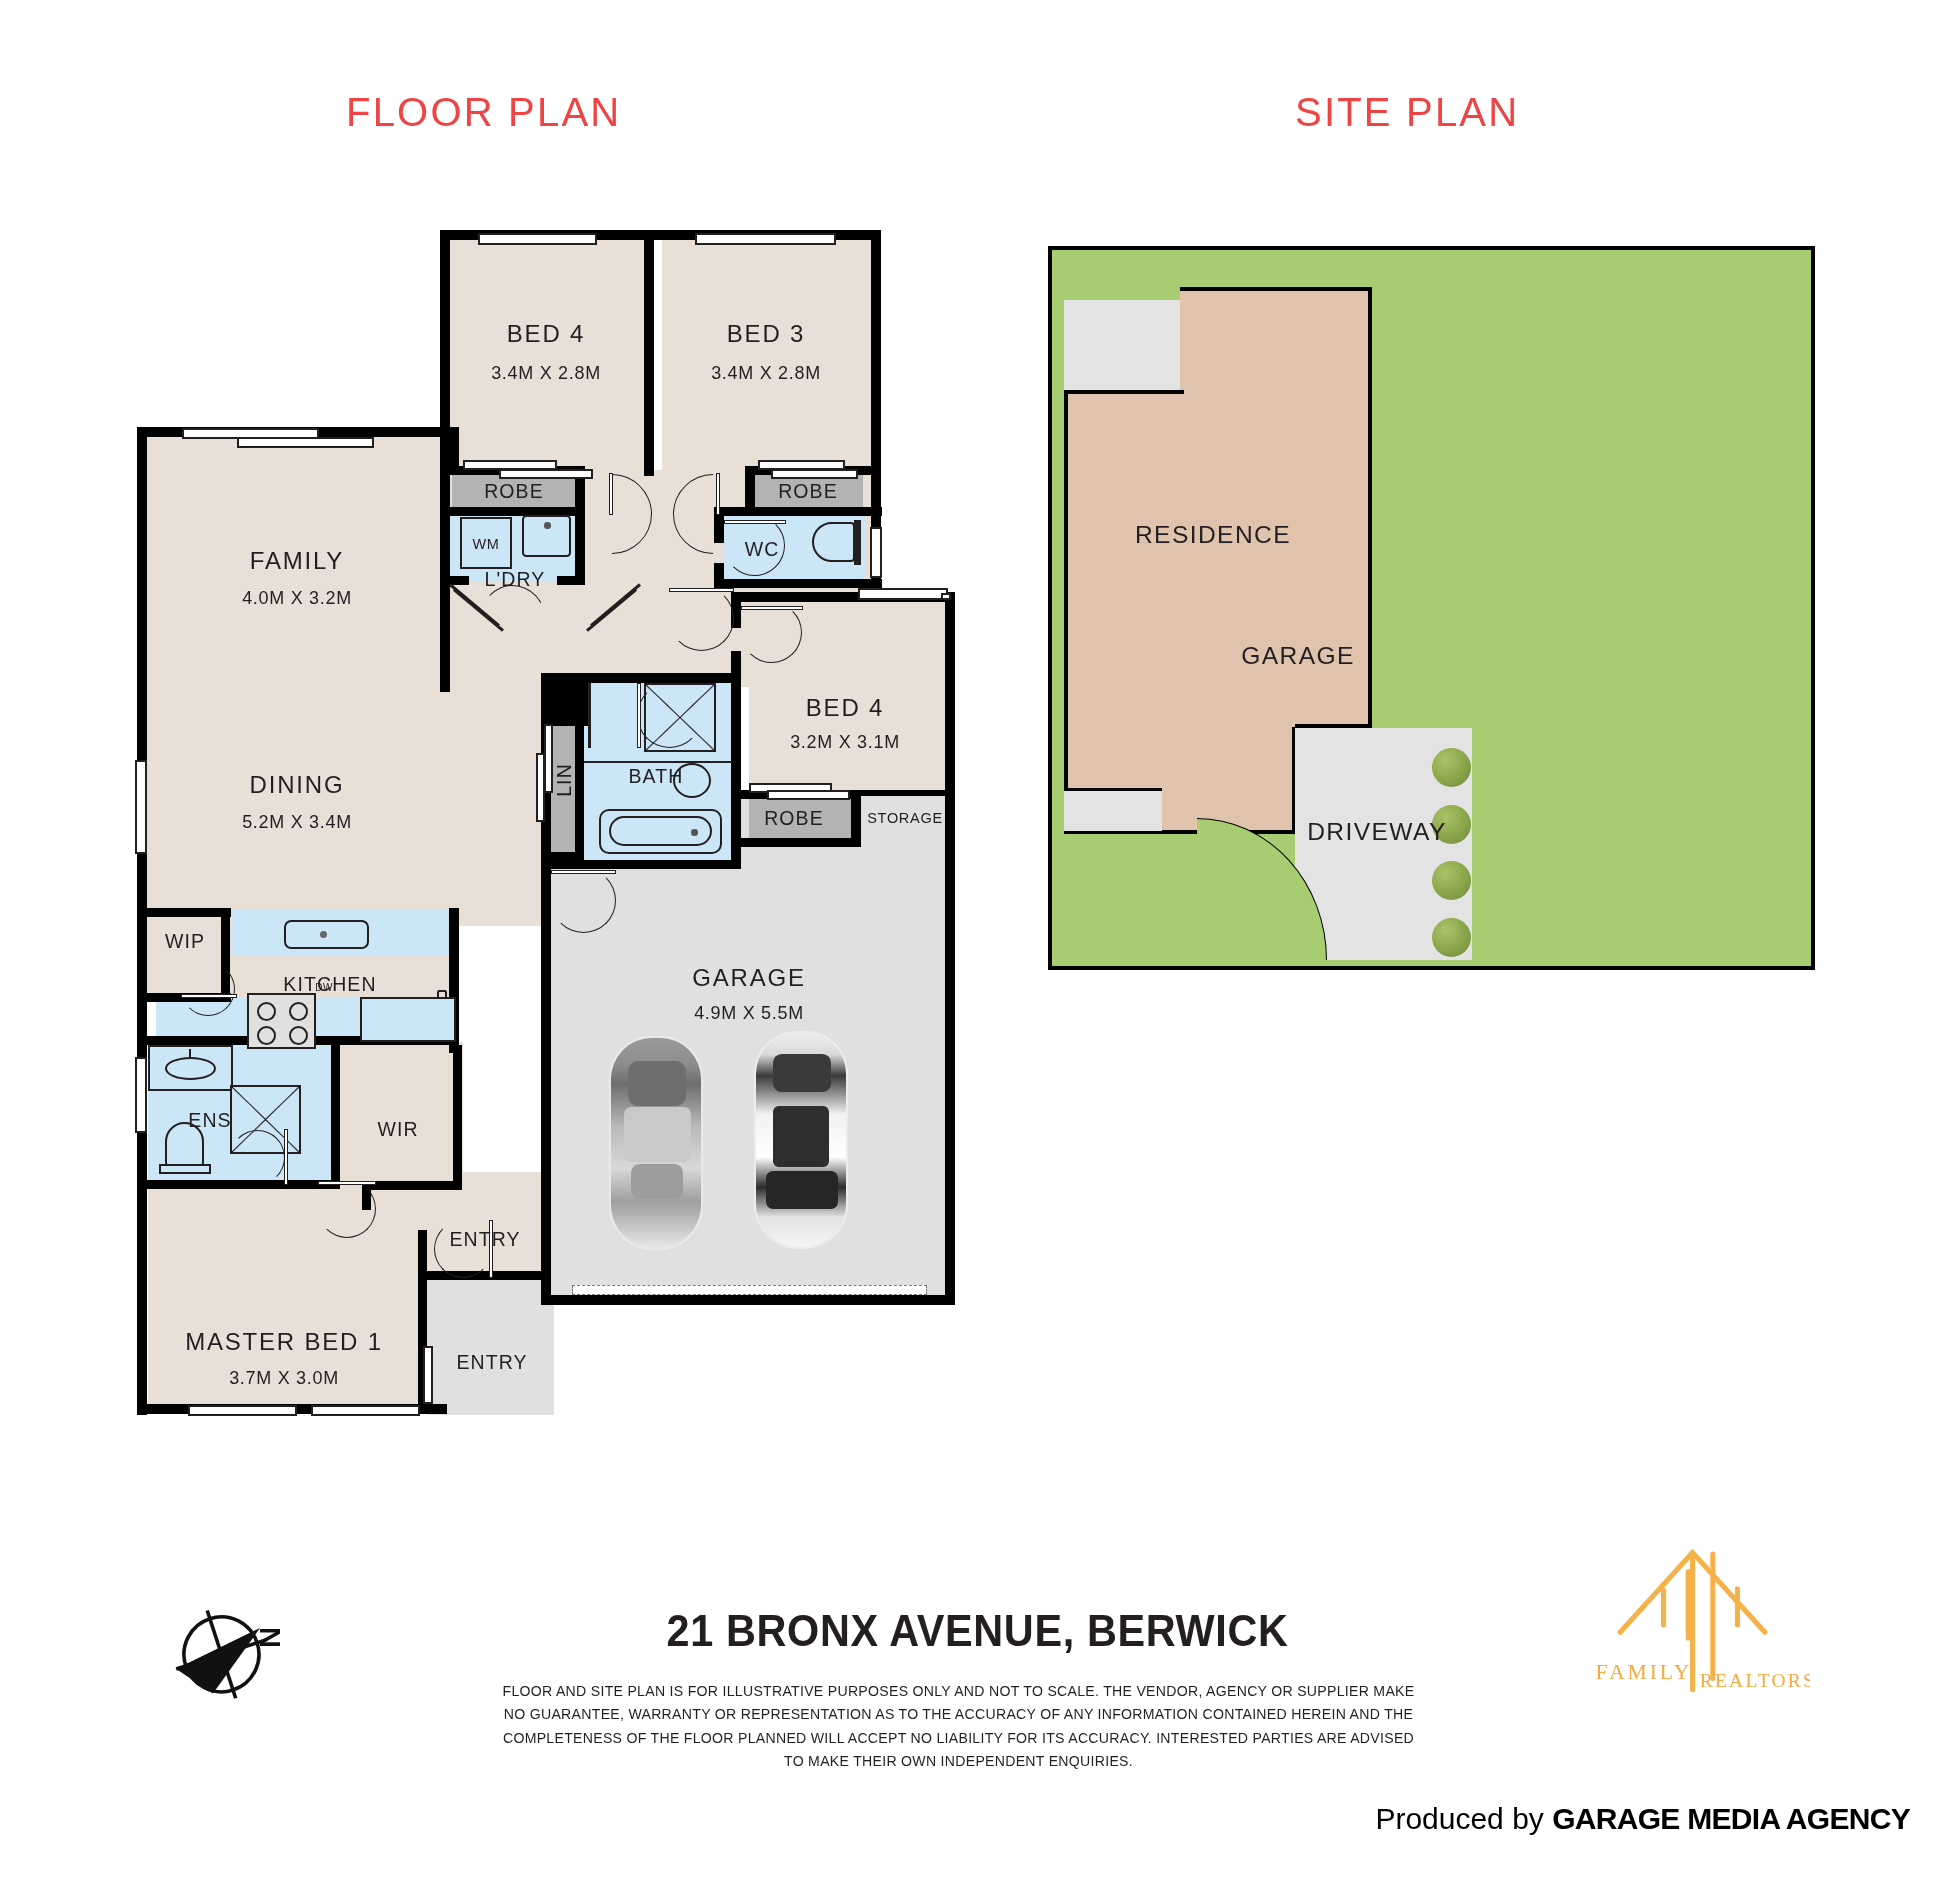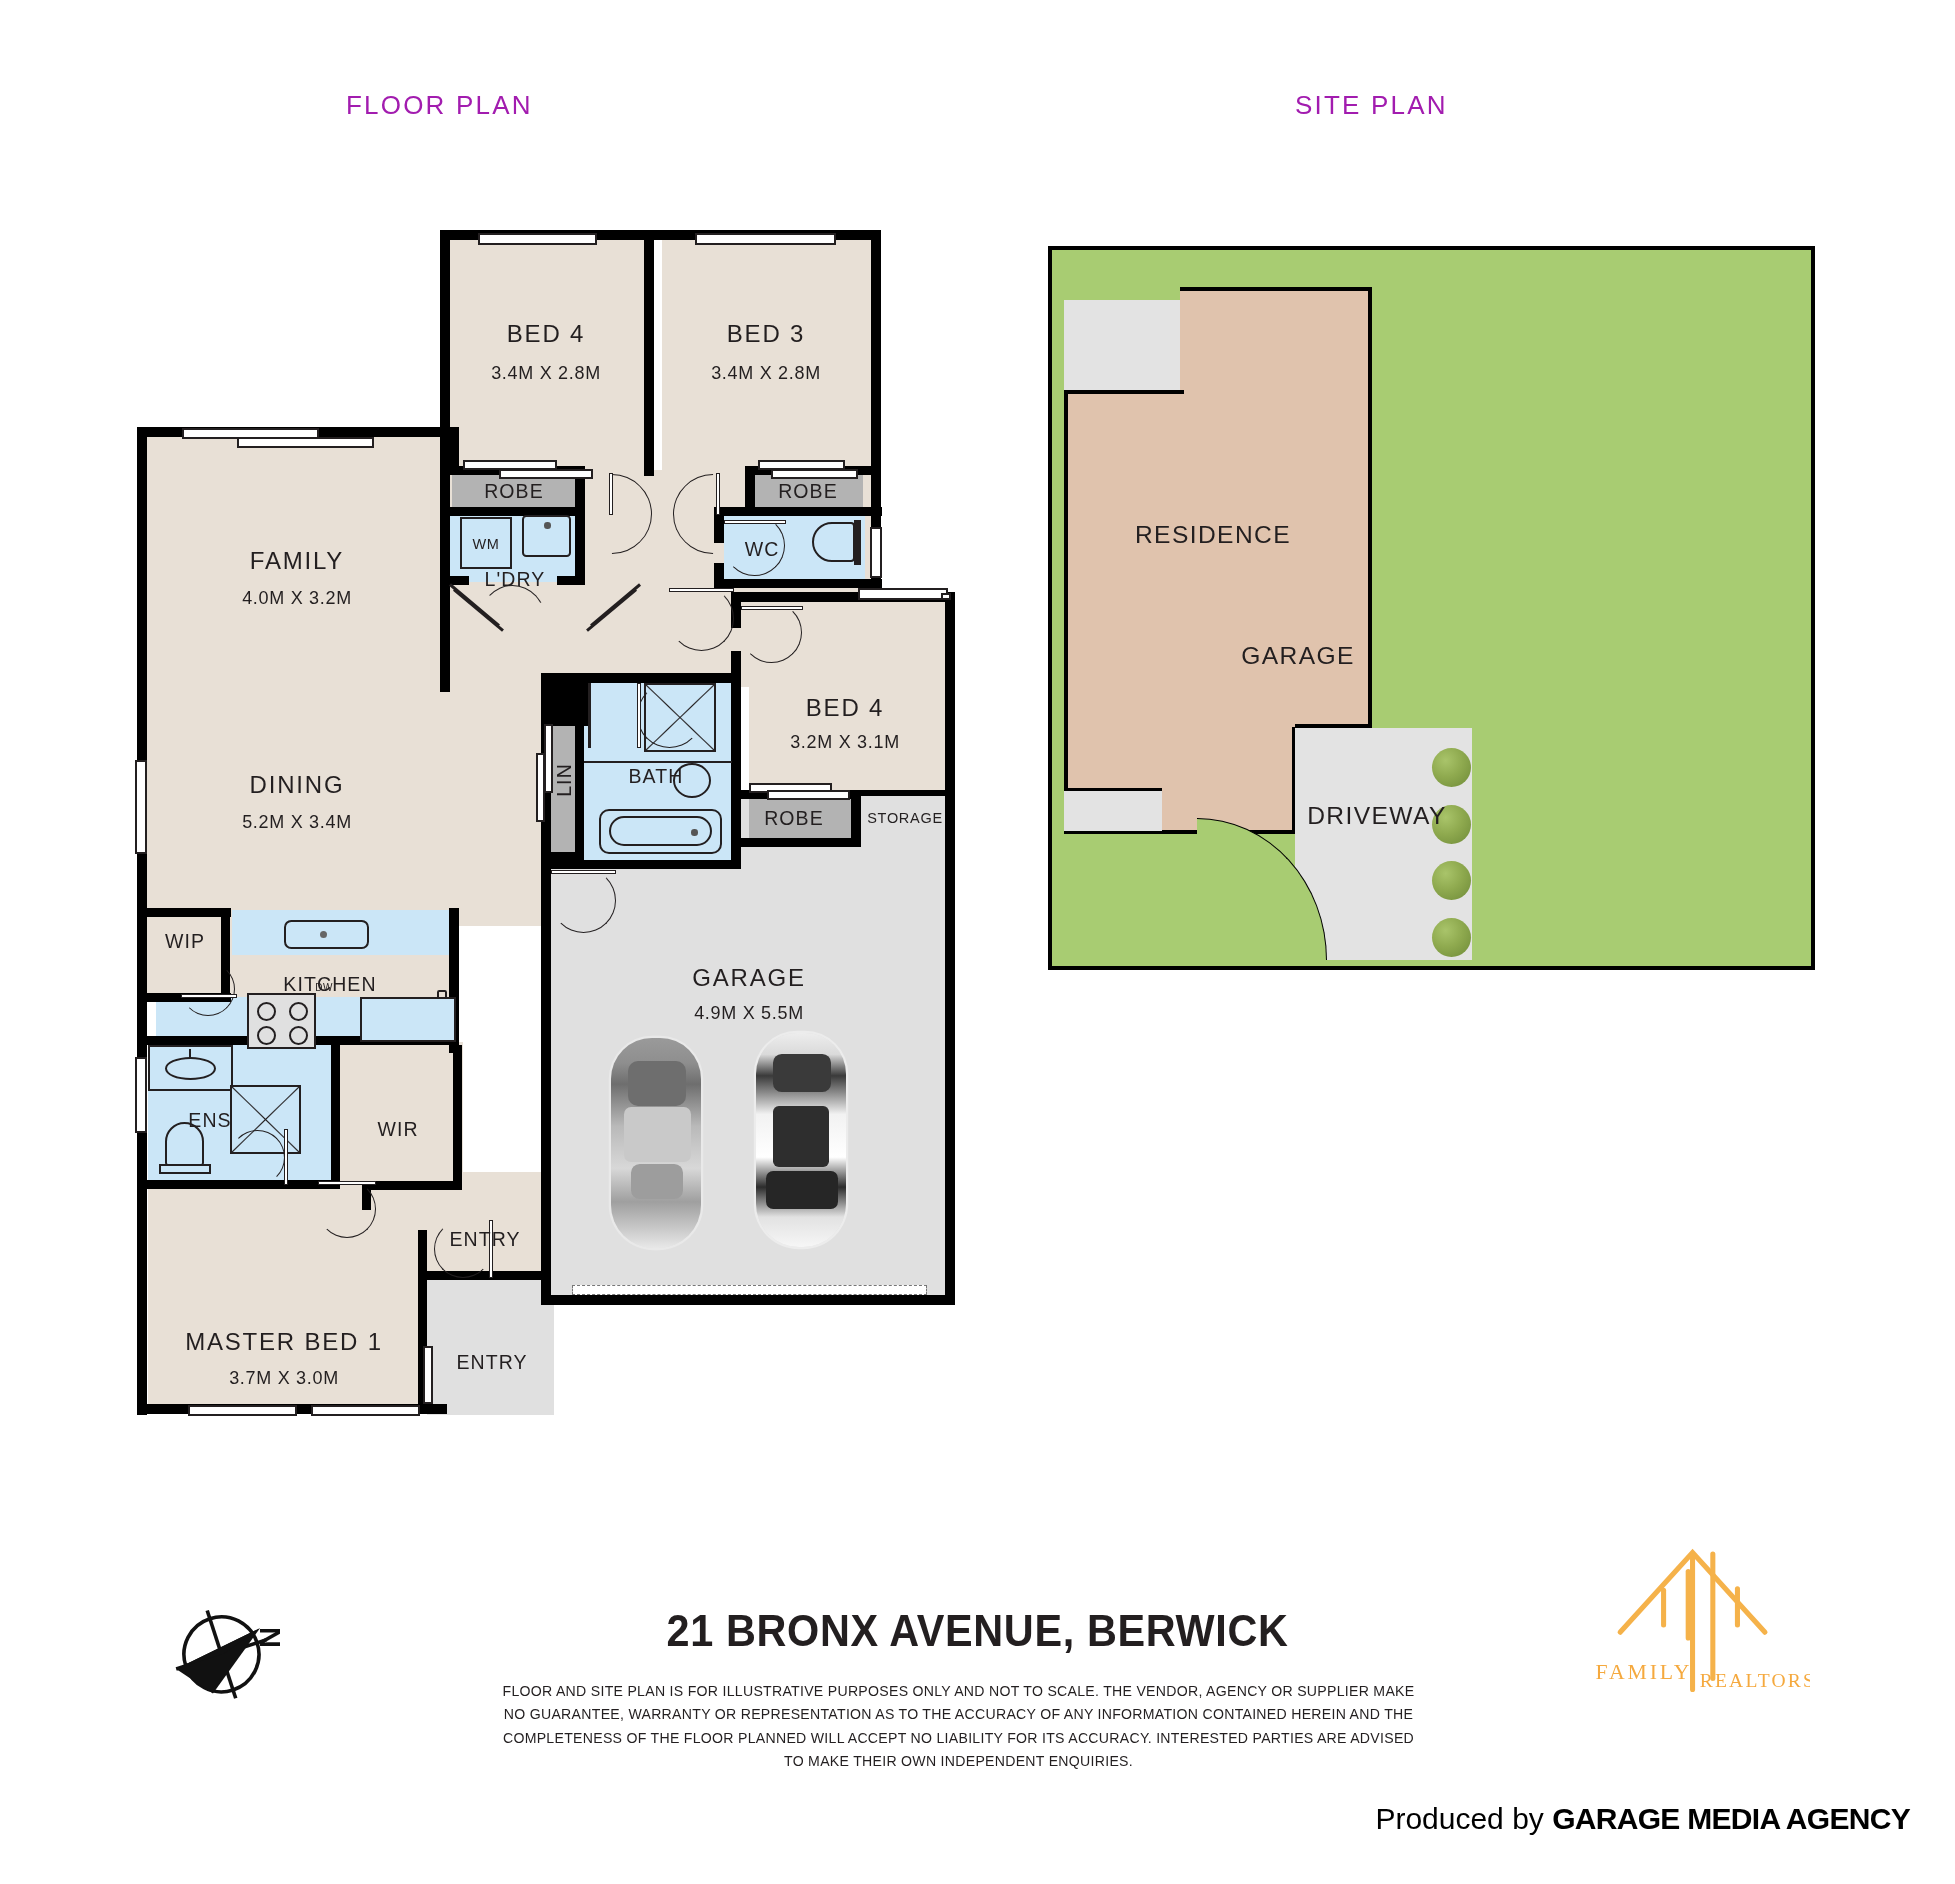--- a/index.html
+++ b/index.html
@@ -8,24 +8,24 @@
     width:1955px; height:1884px;
     font-family:"Liberation Sans", sans-serif;
     color:#231f20;
     position:relative;
     overflow:hidden;
   }
 
   
   .plan-title{
     position:absolute;
-    font-size:26px;
+    font-size:40px;
     letter-spacing:2.2px;
     font-weight:400;
-    color:#a21caf;
+    color:#ef4444;
     white-space:nowrap;
   }
   #floor-plan-title{ left:346px; top:90px; }
   #site-plan-title { left:1295px; top:90px; }
 
   
   .wall      { position:absolute; background:#000000; }
   .room      { position:absolute; background:#e8e0d6; }
   .room.wet  { background:#cbe6f7; }
   .room.grey { background:#b3b3b3; }
@@ -378,21 +378,21 @@
   <div class="site-shape" style="left:247px;top:482px;width:177px;height:232px;background:#e3e3e3;"></div>
   <div class="site-shape" style="left:149px;top:572px;width:130px;height:142px;background:#a8cc72;border-top-right-radius:130px 142px;border-top:1.4px solid #000;border-right:1.4px solid #000;"></div>
 
   <div class="tree" style="left:384px;top:502px;"></div>
   <div class="tree" style="left:384px;top:559px;"></div>
   <div class="tree" style="left:384px;top:615px;"></div>
   <div class="tree" style="left:384px;top:672px;"></div>
 
   <div class="site-label" style="left:165px;top:289px;">RESIDENCE</div>
   <div class="site-label" style="left:250px;top:410px;">GARAGE</div>
-  <div class="site-label" style="left:329px;top:570px;">DRIVEWAY</div>
+  <div class="site-label" style="left:329px;top:586px;">DRIVEWAY</div>
 </div>
 
 <div id="compass">
   <svg width="137" height="130" viewBox="0 0 190 180">
     <g transform="rotate(-18 88 78)">
       <circle cx="88" cy="78" r="52" fill="none" stroke="#111" stroke-width="5"></circle>
       <line x1="88" y1="14" x2="88" y2="142" stroke="#111" stroke-width="5"></line>
       <line x1="22" y1="78" x2="154" y2="78" stroke="#111" stroke-width="5"></line>
       <polygon points="22,78 150,60 60,126" fill="#111"></polygon>
       <polygon points="22,78 150,60 92,78" fill="#111"></polygon>

